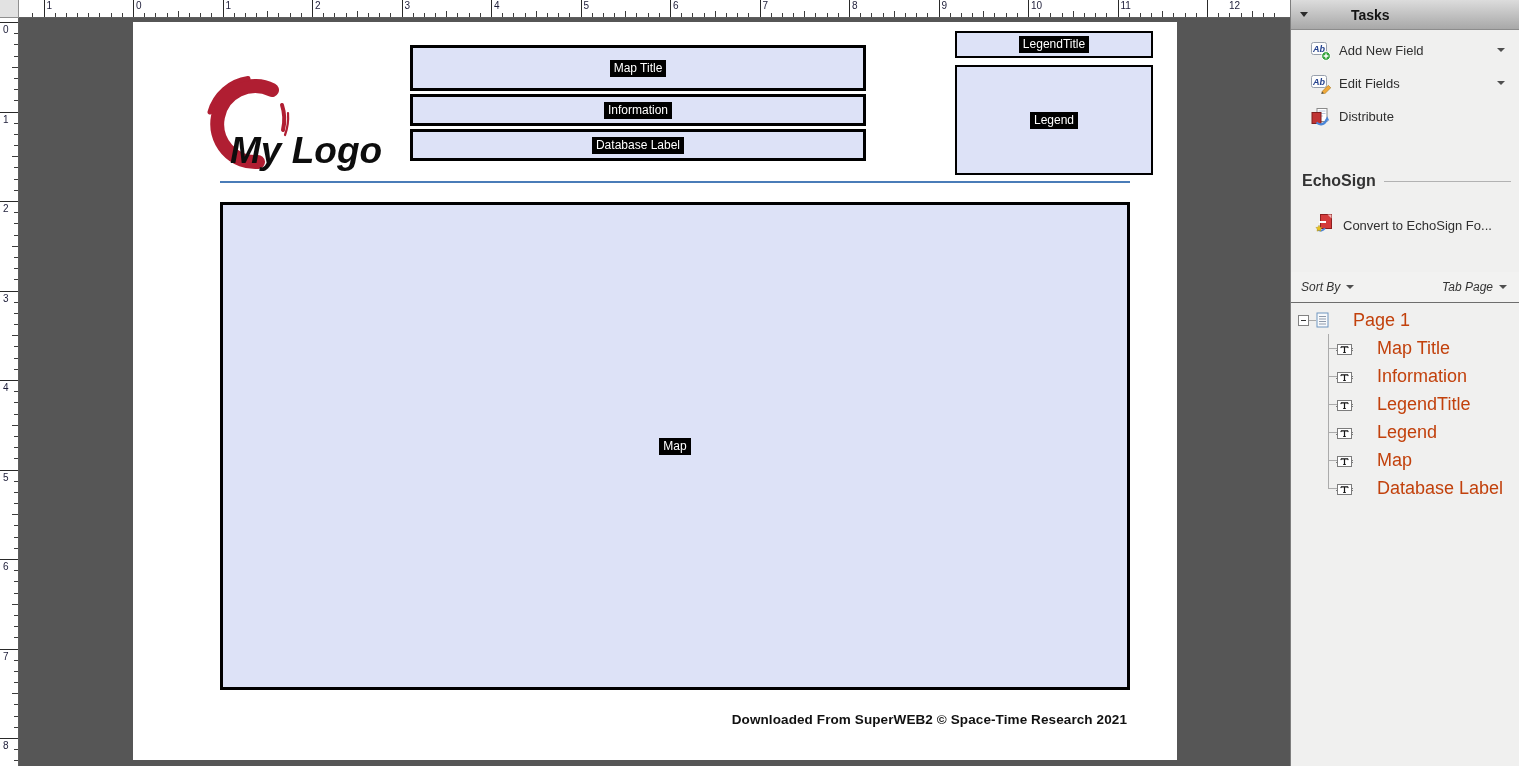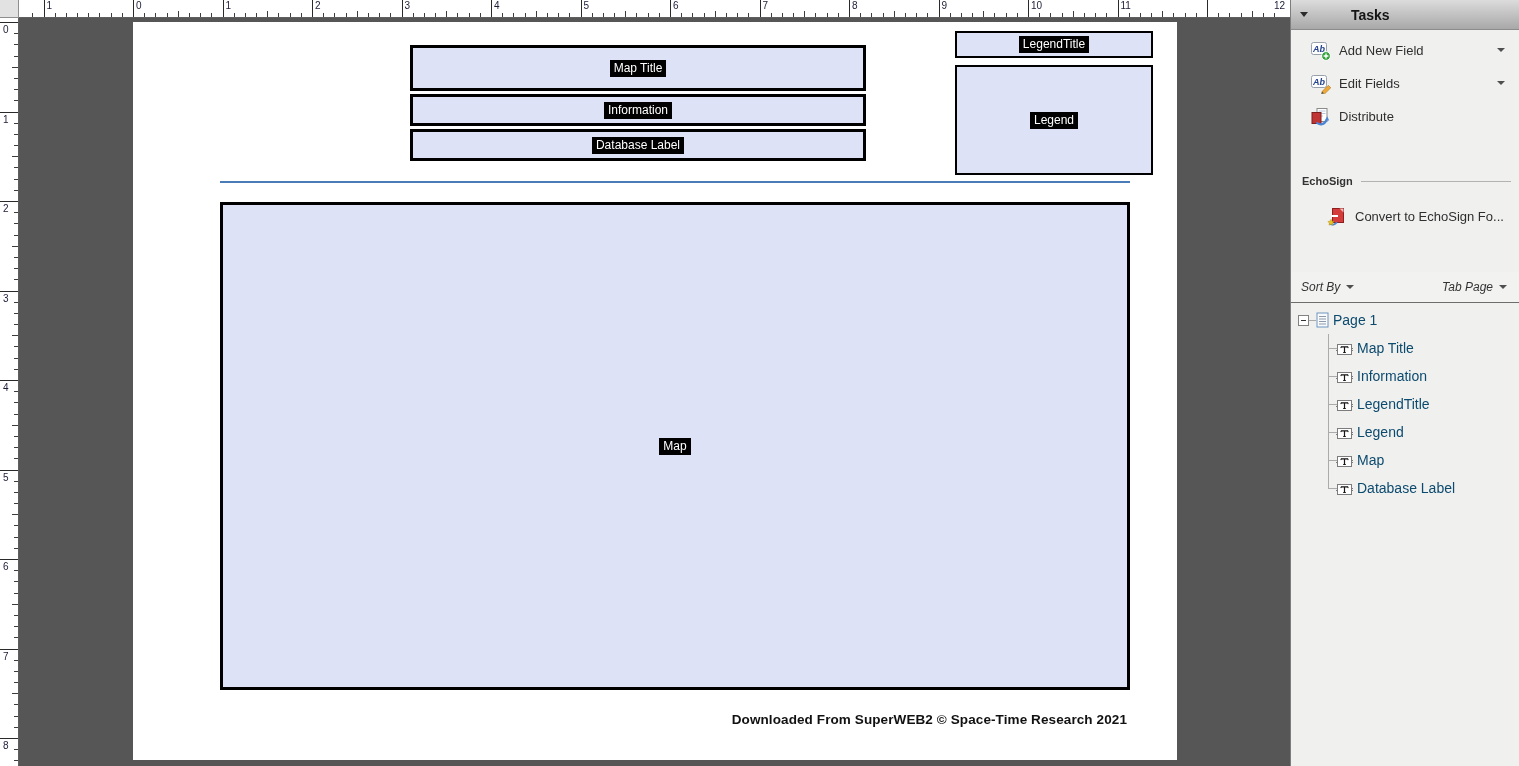--- a/index.html
+++ b/index.html
@@ -45,44 +45,44 @@
 
   .task-rows{position:absolute;left:0;right:0;top:34px;}
   .task-row{height:33px;display:flex;align-items:center;padding-left:19px;position:relative;cursor:default;}
   .task-icon{width:22px;height:20px;margin-right:7px;flex:0 0 auto;}
   .task-label{font-size:13px;color:#2f2f2f;white-space:nowrap;}
   .row-caret{position:absolute;right:14px;top:14px;width:0;height:0;
         border-left:4px solid transparent;border-right:4px solid transparent;border-top:4px solid #4f4f4f;}
 
   .echosign-row{position:absolute;left:0;right:0;top:172px;height:18px;display:flex;align-items:center;
         padding:0 8px 0 11px;box-sizing:border-box;}
-  .echosign-label{font-size:11px;font-weight:bold;color:#333;margin-right:8px;}
+  .echosign-label{font-size:16px;font-weight:bold;color:#333;margin-right:8px;}
   .echosign-rule{flex:1;height:1px;background:#b2b2b2;}
-  .convert-row{position:absolute;left:16px;right:0;top:200px;height:33px;display:flex;align-items:center;
+  .convert-row{position:absolute;left:4px;right:0;top:200px;height:33px;display:flex;align-items:flex-end;
         padding-left:19px;box-sizing:border-box;}
 
   .fields-header{position:absolute;left:0;right:0;top:242px;height:41px;
         background:linear-gradient(#fbfbfb,#e4e4e4);border-top:1px solid #969696;border-bottom:1px solid #b0b0b0;
         box-sizing:border-box;display:flex;align-items:center;padding-left:10px;
         font-size:14px;font-weight:bold;color:#161616;margin-top:36px;}
   .sort-row{position:absolute;left:0;right:0;top:272px;height:31px;background:#f2f2f1;
         border-bottom:1px solid #6d6d6d;box-sizing:border-box;display:flex;align-items:center;
         justify-content:space-between;padding:0 12px 0 10px;font-size:12px;color:#333;}
   .sort-item{display:flex;align-items:center;cursor:default;font-style:italic;}
   .sm-caret{width:0;height:0;border-left:4px solid transparent;border-right:4px solid transparent;
         border-top:4px solid #4f4f4f;margin-left:6px;}
 
   .tree{position:absolute;left:0;right:0;top:303px;bottom:0;background:#f0f0ef;}
   .tree-root{position:relative;height:28px;margin-top:3px;display:flex;align-items:center;padding-left:7px;}
   .minus-box{width:11px;height:11px;background:#fff;border:1px solid #828282;box-sizing:border-box;
         position:relative;flex:0 0 auto;}
   .minus-box::after{content:"";position:absolute;left:2px;right:2px;top:4px;height:1px;background:#333;}
   .tree-dash{width:7px;height:1px;background:#aaa;flex:0 0 auto;}
   .page-ico{width:13px;height:16px;margin-left:0px;flex:0 0 auto;}
-  .tree-label{font-size:14px;color:#0c4a6e;margin-left:4px;white-space:nowrap;}
+  .tree-label{font-size:18px;color:#c2410c;margin-left:24px;white-space:nowrap;}
   .tree-children{position:relative;}
   .tree-vline{position:absolute;left:37px;top:0;width:1px;height:154px;background:#ababab;}
   .tree-child{position:relative;height:28px;display:flex;align-items:center;padding-left:45px;}
   .tree-child .hstub{position:absolute;left:37px;top:14px;width:9px;height:1px;background:#ababab;}
   .t-ico{width:17px;height:13px;flex:0 0 auto;}
 </style>
 </head>
 <body>
 
 <div id="app">
@@ -207,21 +207,21 @@
       <div class="rnum" style="left: 743.5px; top: 1px;">7</div>
       <div class="tick-v major" style="left: 830px;"></div>
       <div class="rnum" style="left: 833px; top: 1px;">8</div>
       <div class="tick-v major" style="left: 919.5px;"></div>
       <div class="rnum" style="left: 922.5px; top: 1px;">9</div>
       <div class="tick-v major" style="left: 1009px;"></div>
       <div class="rnum" style="left: 1012px; top: 1px;">10</div>
       <div class="tick-v major" style="left: 1098.5px;"></div>
       <div class="rnum" style="left: 1101.5px; top: 1px;">11</div>
       <div class="tick-v major" style="left: 1188px;"></div>
-      <div class="rnum" style="left: 1255px; top: 1px;">12</div>
+      <div class="rnum" style="left: 1210px; top: 1px;">12</div>
     </div>
   <div class="left-ruler">
       <div class="tick-h" style="top: 15.2px; width: 4px;"></div>
       <div class="tick-h" style="top: 26.4px; width: 4px;"></div>
       <div class="tick-h" style="top: 37.6px; width: 4px;"></div>
       <div class="tick-h" style="top: 48.8px; width: 6px;"></div>
       <div class="tick-h" style="top: 59.9px; width: 4px;"></div>
       <div class="tick-h" style="top: 71.1px; width: 4px;"></div>
       <div class="tick-h" style="top: 82.3px; width: 4px;"></div>
       <div class="tick-h" style="top: 104.7px; width: 4px;"></div>
@@ -291,20 +291,31 @@
       <div class="rnum" style="left: 3px; top: 544px;">6</div>
       <div class="tick-h major" style="top: 630.5px;"></div>
       <div class="rnum" style="left: 3px; top: 633.5px;">7</div>
       <div class="tick-h major" style="top: 720px;"></div>
       <div class="rnum" style="left: 3px; top: 723px;">8</div>
     </div>
 
   <div class="canvas">
     <div class="page">
 
+      <div class="logo">
+        <svg width="210" height="100" viewBox="0 0 210 100">
+          <g fill="none" stroke="#b01e32">
+            <path d="M 84 15 A 38 38 0 1 0 70 87" stroke-width="14" stroke-linecap="round"></path>
+            <path d="M 60 3.5 A 46 46 0 0 0 22 37" stroke-width="5" stroke-linecap="round"></path>
+            <path d="M 94 30 A 46 46 0 0 1 95 55" stroke-width="4" stroke-linecap="round"></path>
+            <path d="M 100 38 A 52 52 0 0 1 97 60" stroke-width="2.2" stroke-linecap="round"></path>
+          </g>
+          <text x="42" y="88" font-family="Liberation Sans, sans-serif" font-weight="bold" font-style="italic" font-size="37" fill="#0d0d0d">My Logo</text>
+        </svg>
+      </div>
 
       <div class="field-box" style="left:277px;top:23px;width:456px;height:46px;">
         <span class="chip">Map Title</span>
       </div>
       <div class="field-box" style="left:277px;top:72px;width:456px;height:32px;">
         <span class="chip">Information</span>
       </div>
       <div class="field-box" style="left:277px;top:107px;width:456px;height:32px;">
         <span class="chip">Database Label</span>
       </div>

